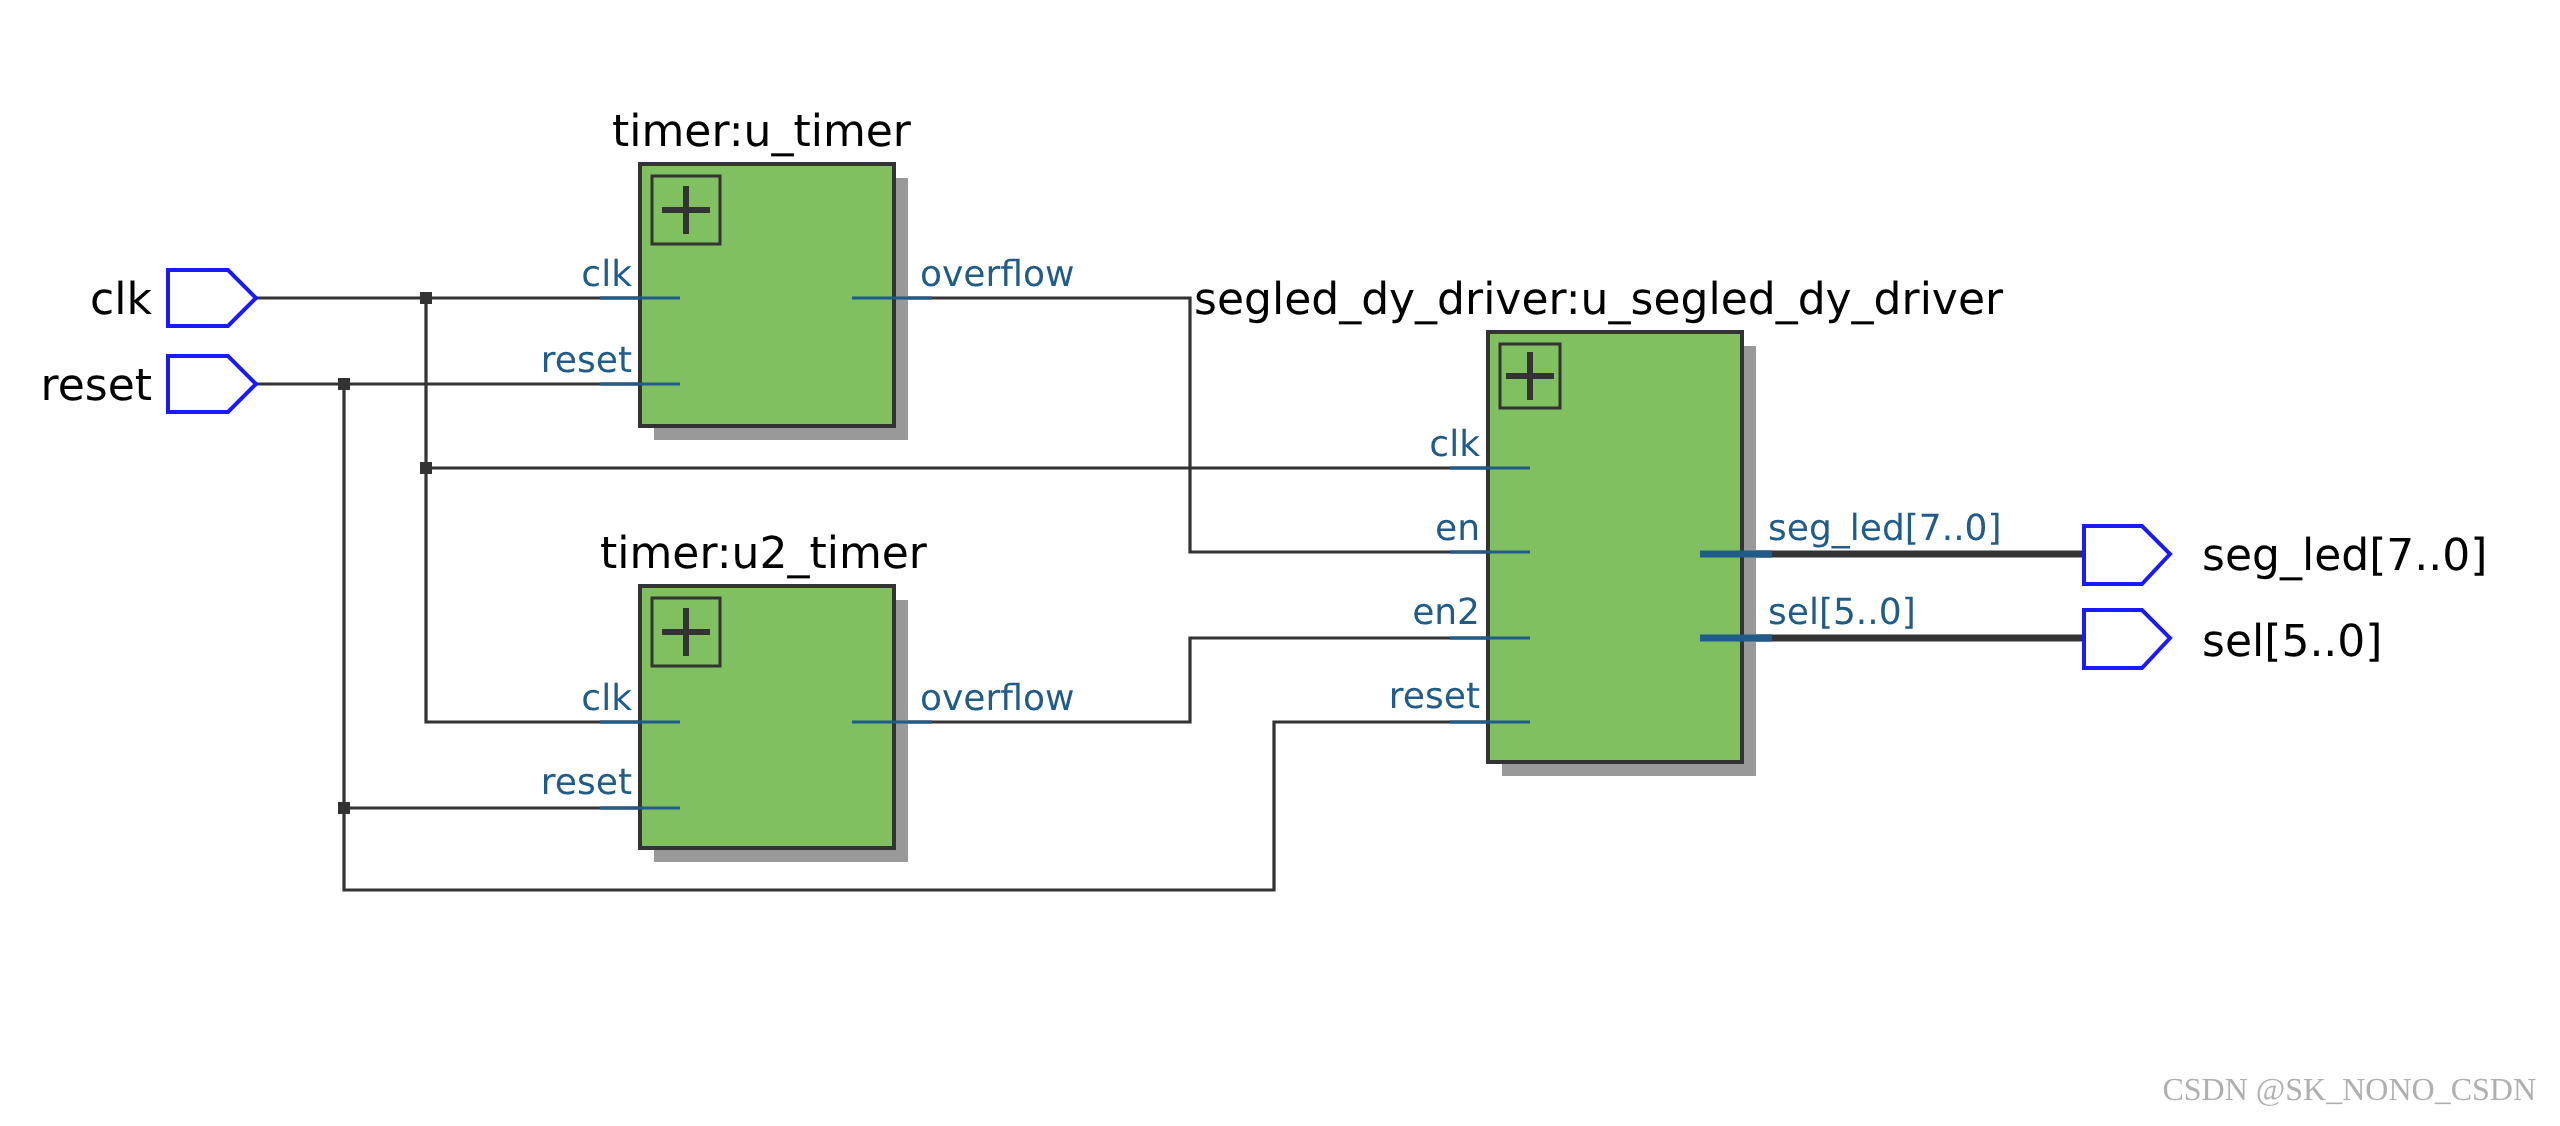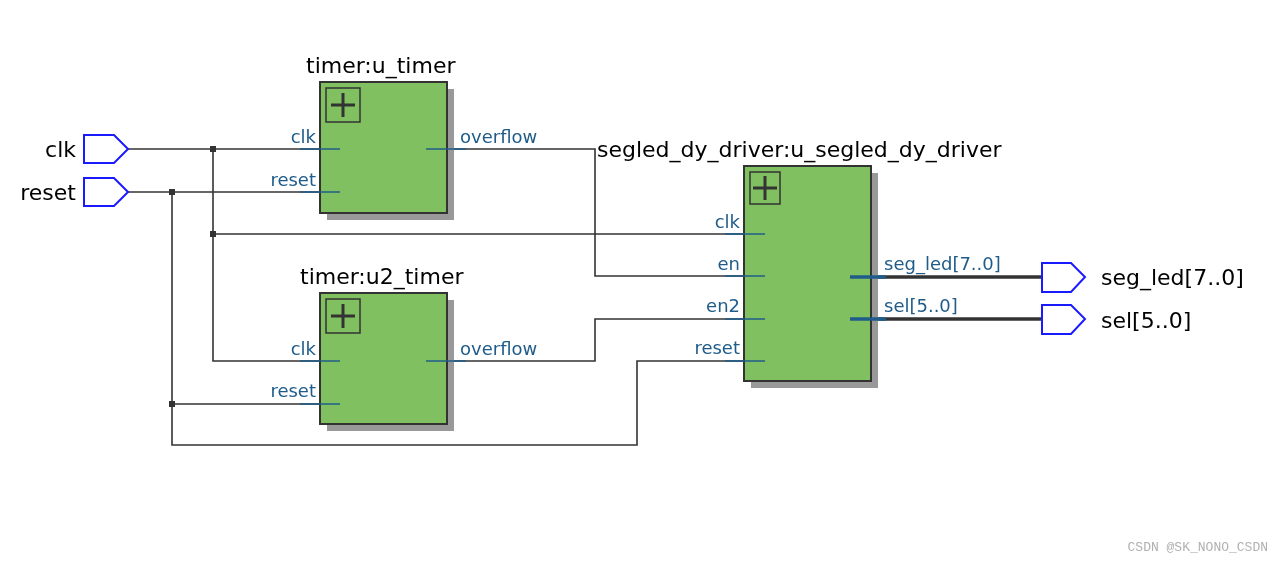--- a/index.html
+++ b/index.html
@@ -11,21 +11,21 @@
   .busstub { stroke: #1f5c8a; stroke-width: 3.5; }
   .junction { fill: #333333; }
   .block { fill: #80c060; stroke: #333333; stroke-width: 2; }
   .shadow { fill: #999999; }
   .expand-box { fill: none; stroke: #333333; stroke-width: 1.5; }
   .expand-plus { stroke: #333333; stroke-width: 3; }
   .pin { fill: #ffffff; stroke: #1a1aff; stroke-width: 2; }
   .block-title { font-size: 22px; fill: #000000; }
   .port-label { font-size: 18px; fill: #1f5c8a; }
   .io-label { font-size: 22px; fill: #000000; }
-  .watermark { position: absolute; right: 12px; bottom: 8px; font-family: Liberation Mono, monospace; font-size: 13px; color: #b0b0b0; }
+  .watermark { position: absolute; right: 12px; bottom: 8px; font-family: Liberation Serif, serif; font-size: 16px; color: #b0b0b0; }
 </style>
 </head>
 <body>
 
 <svg width="1280" height="563" viewBox="0 0 1280 563">
 
   <g>
     <polyline class="wire" points="128,149 340,149"></polyline>
     <polyline class="wire" points="213,149 213,361 340,361"></polyline>
     <polyline class="wire" points="213,234 765,234"></polyline>

